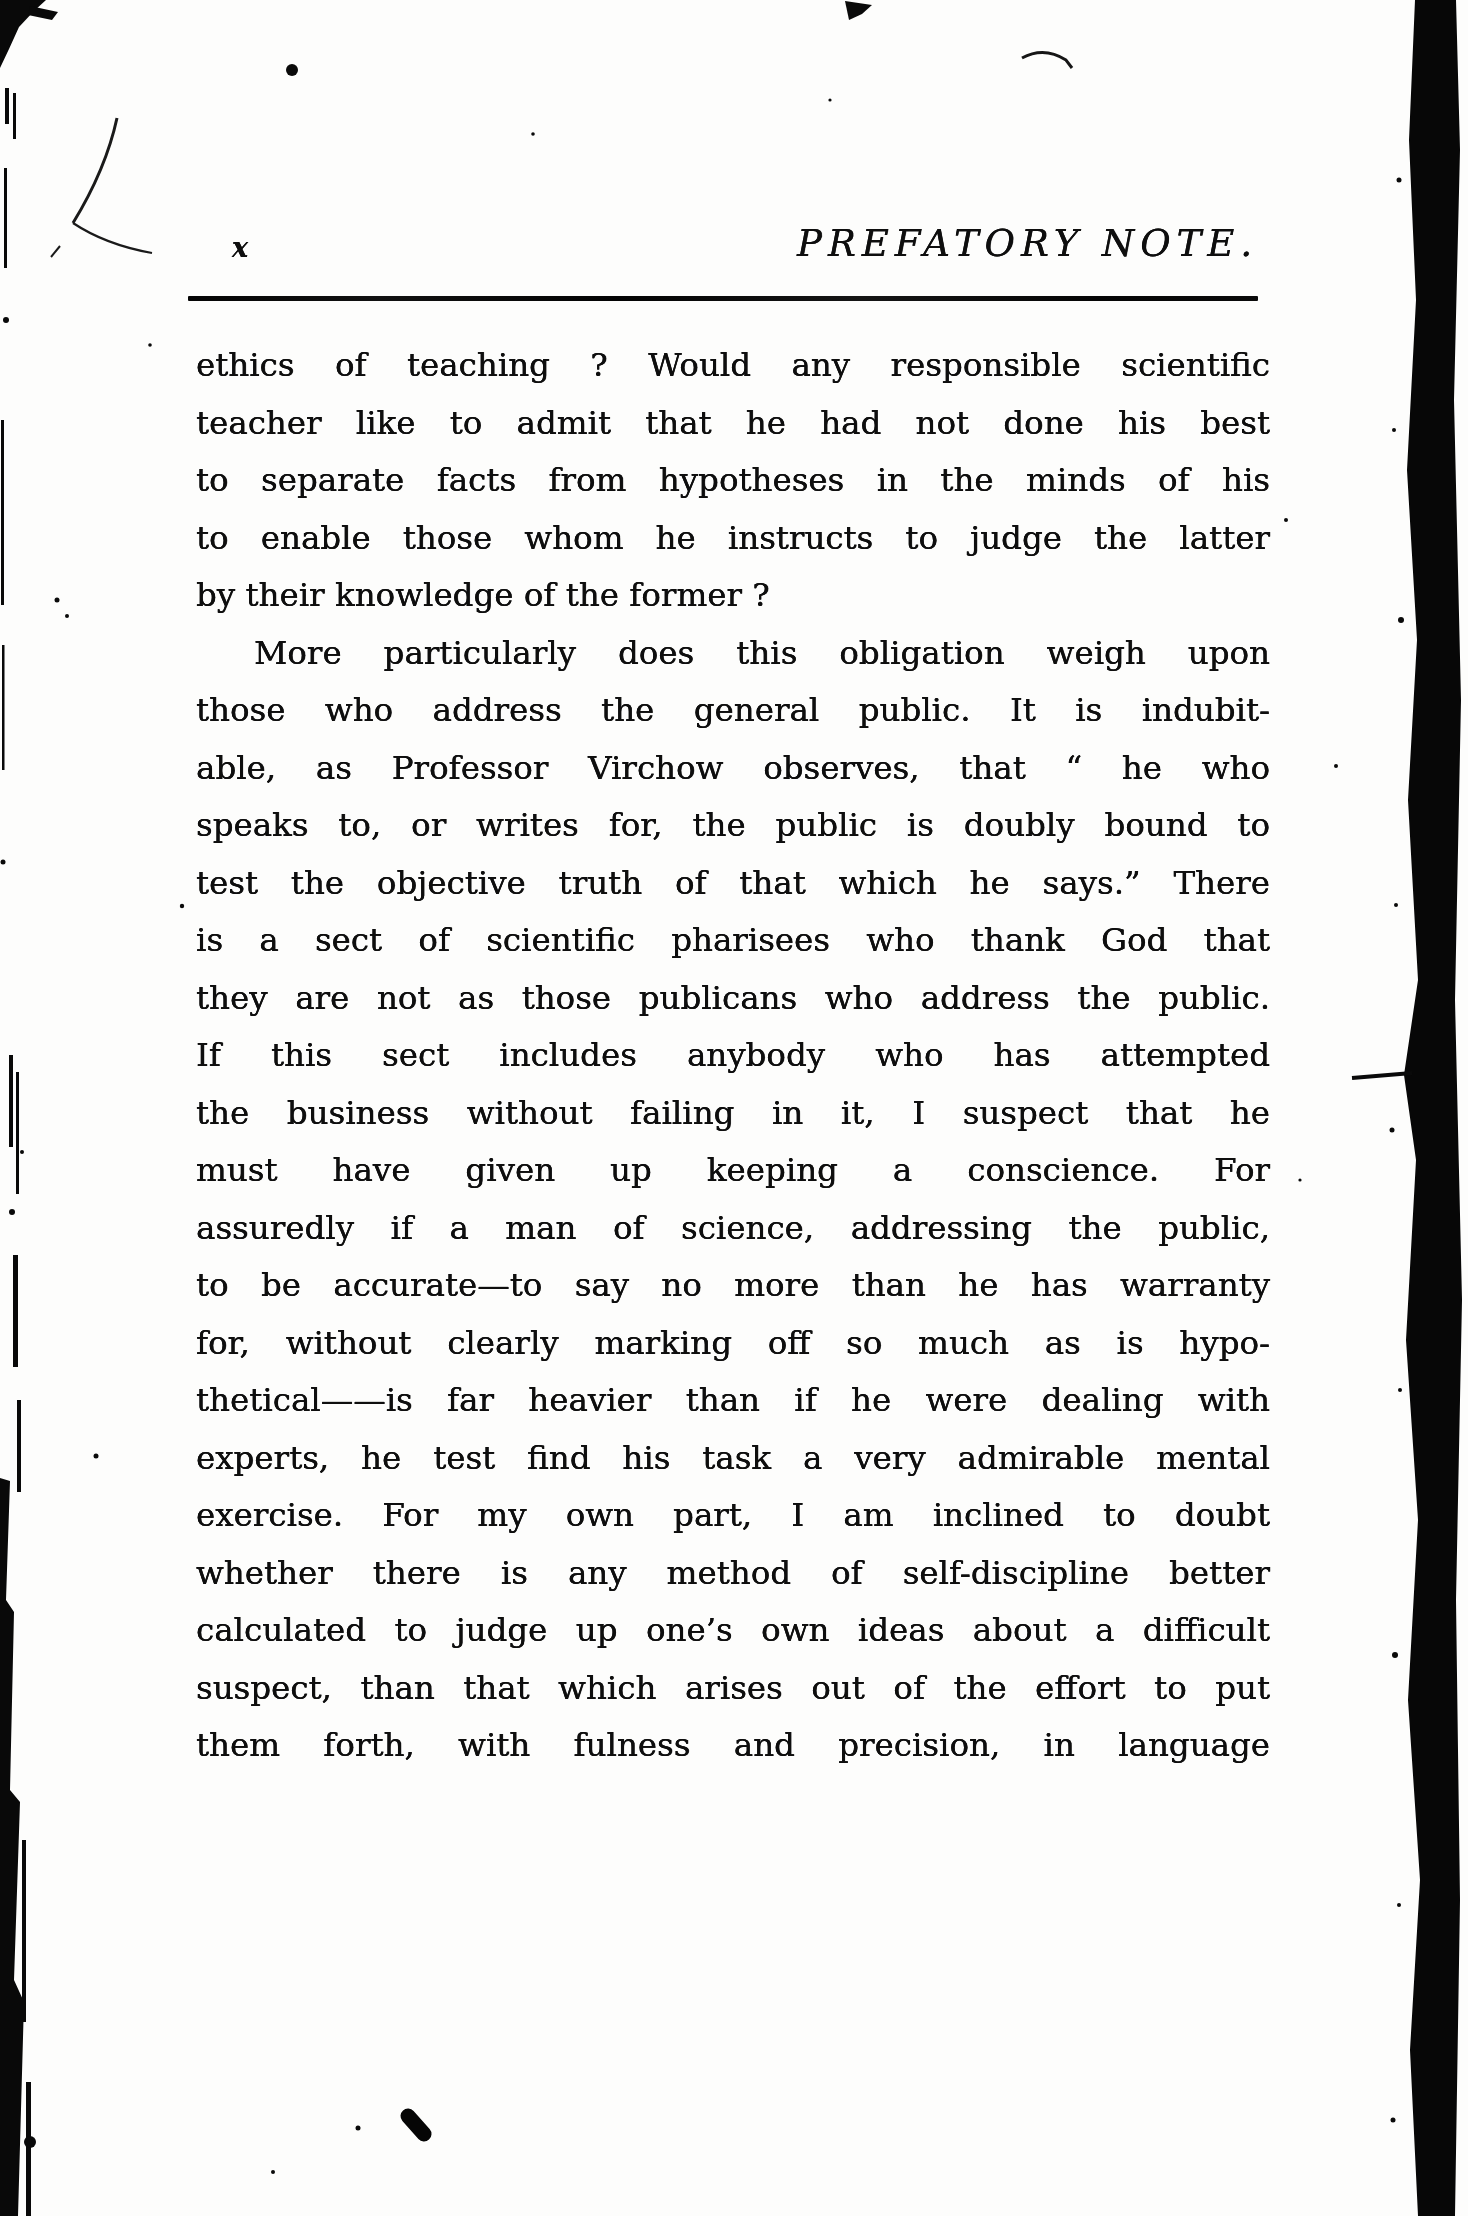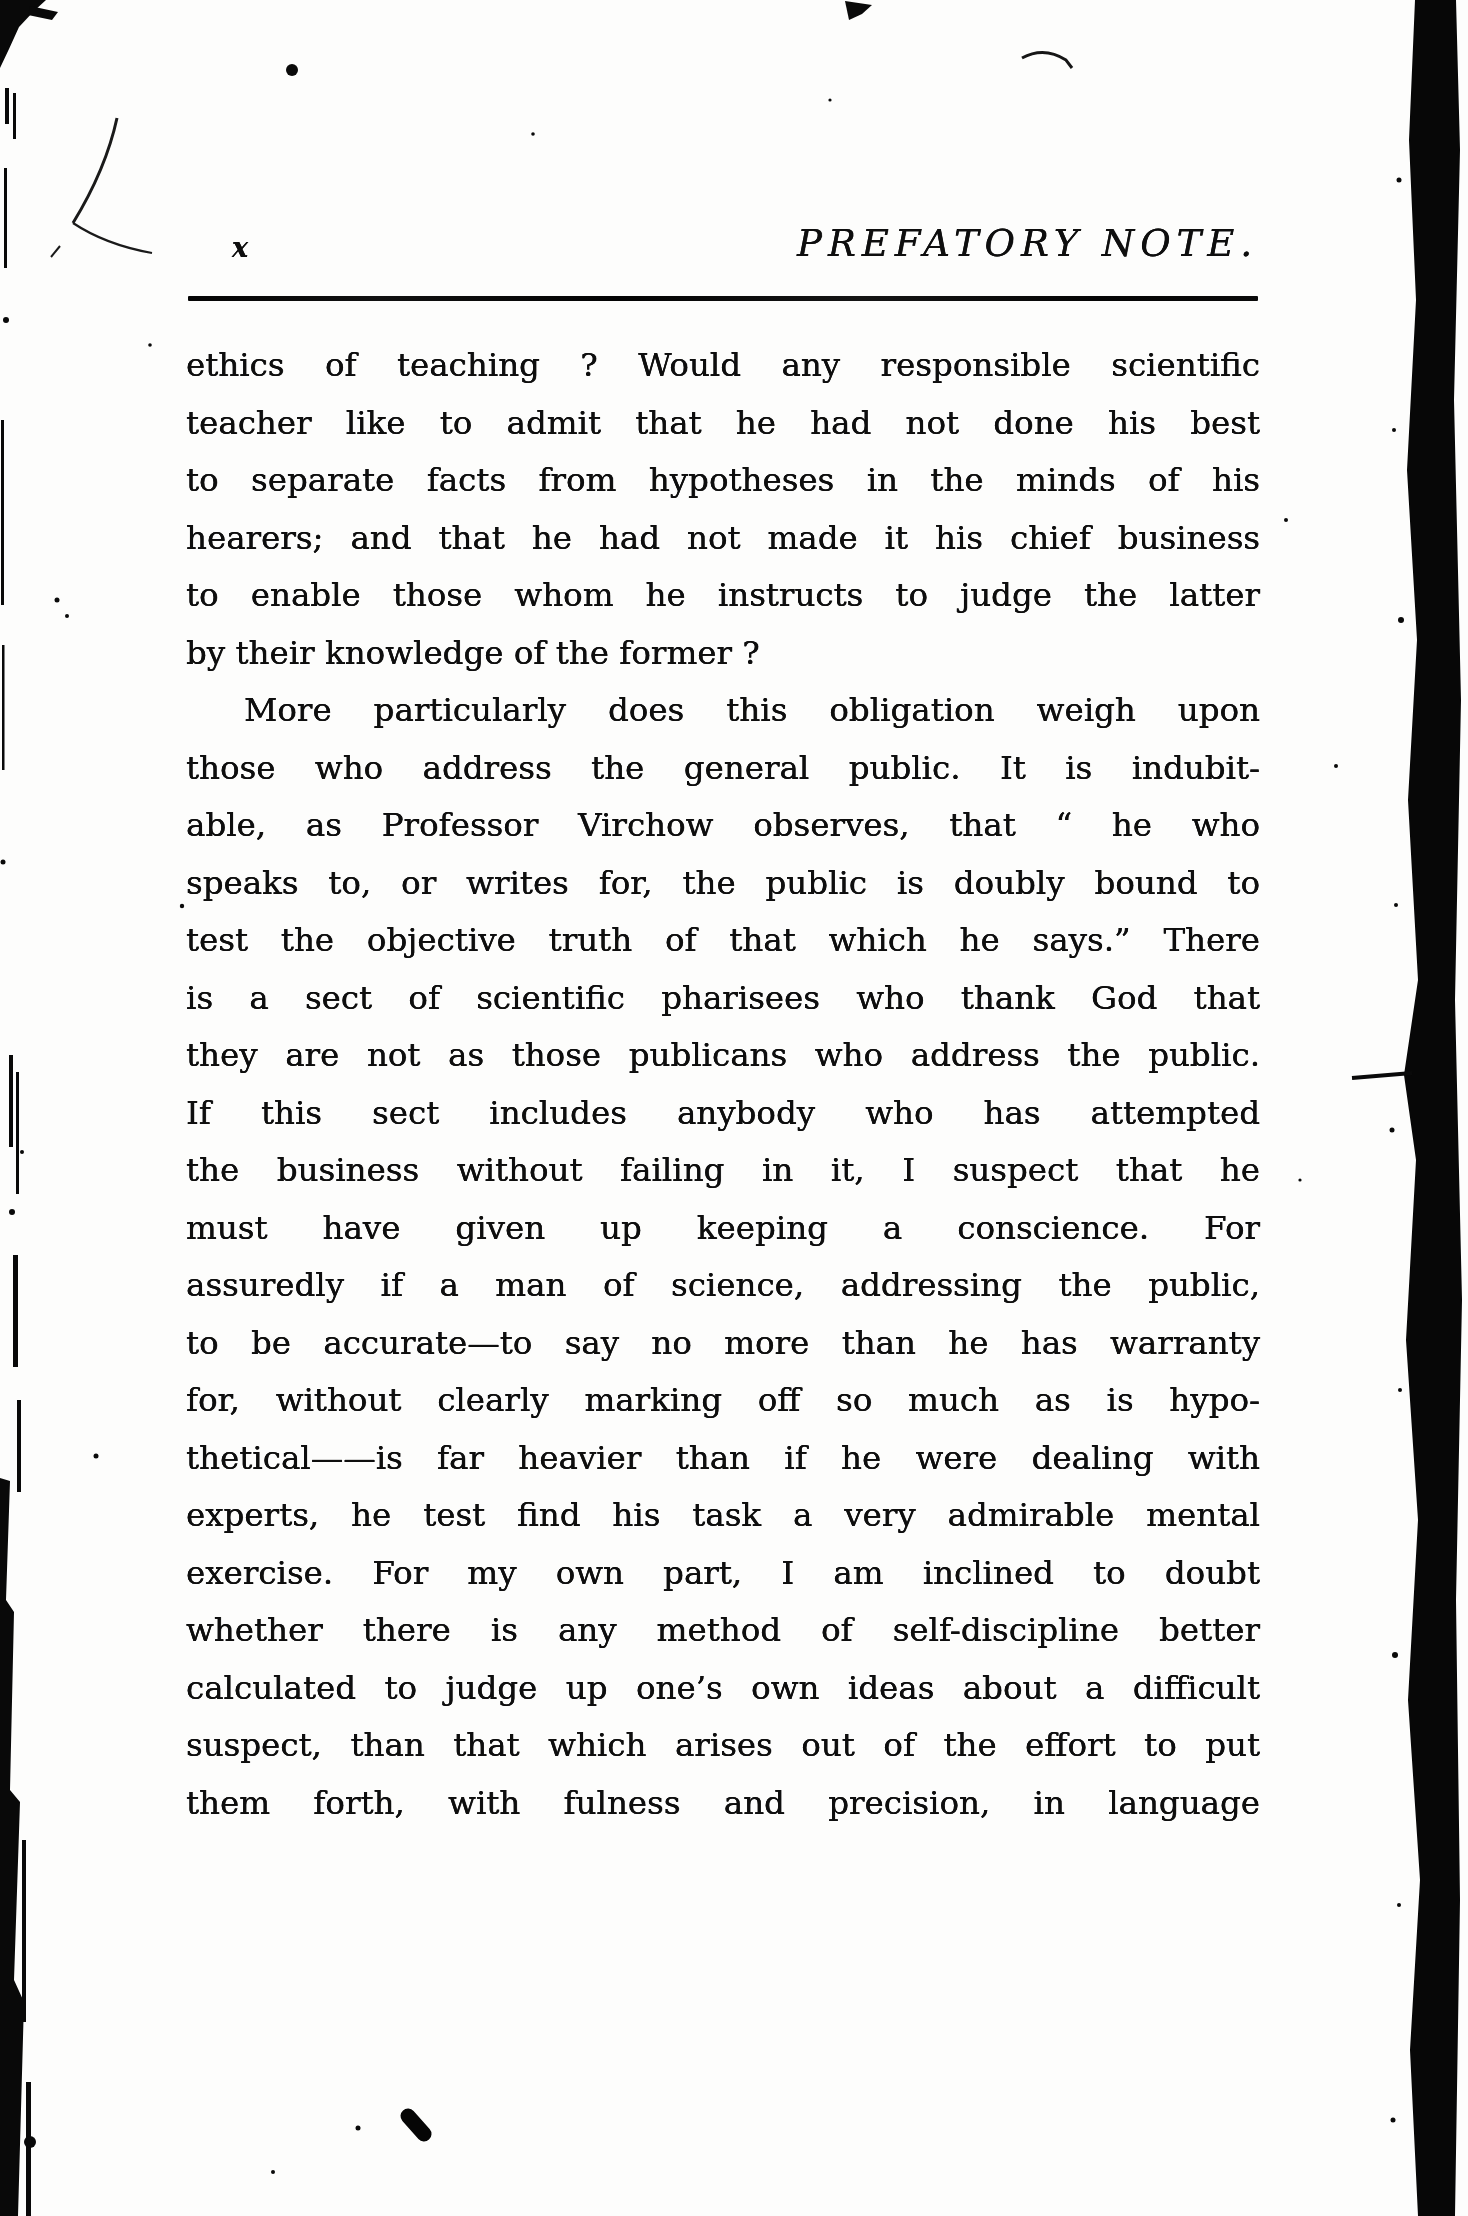--- a/index.html
+++ b/index.html
@@ -25,21 +25,21 @@
     text-shadow:0 0 .6px rgba(0,0,0,.85), .4px .3px 0 rgba(0,0,0,.5);
     white-space:nowrap;
   }
   .rule{
     position:absolute;left:188px;top:296px;width:1070px;height:5px;
     background:linear-gradient(90deg,#050505 0%,#111 18%,#030303 40%,#151515 63%,#050505 85%,#0a0a0a 100%);
     border-radius:1px;
   }
   
   .bodytext{
-    position:absolute;left:186px;top:337px;width:1074px;
+    position:absolute;left:196px;top:337px;width:1074px;
     font-size:32.5px;line-height:57.5px;
     text-shadow:0 0 .55px rgba(0,0,0,.9), .35px .25px 0 rgba(0,0,0,.5);
   }
   .line{
     width:100%;height:57.5px;
     text-align:justify;
     text-align-last:justify;
     overflow:visible;white-space:normal;
   }
   .line.end{text-align-last:left;}
@@ -55,21 +55,20 @@
   <div class="pagehead">
     <span class="pagenum">x</span>
     <div class="headtitle">PREFATORY NOTE.</div>
   </div>
   <div class="rule"></div>
 
   <div class="bodytext">
     <div class="line">ethics of teaching ?  Would any responsible scientific</div>
     <div class="line">teacher like to admit that he had not done his best</div>
     <div class="line">to separate facts from hypotheses in the minds of his</div>
-    <div class="line">hearers; and that he had not made it his chief business</div>
     <div class="line">to enable those whom he instructs to judge the latter</div>
     <div class="line end">by their knowledge of the former ?</div>
     <div class="line indent">More particularly does this obligation weigh upon</div>
     <div class="line">those who address the general public.  It is indubit-</div>
     <div class="line">able, as Professor Virchow observes, that “ he who</div>
     <div class="line">speaks to, or writes for, the public is doubly bound to</div>
     <div class="line">test the objective truth of that which he says.”  There</div>
     <div class="line">is a sect of scientific pharisees who thank God that</div>
     <div class="line">they are not as those publicans who address the public.</div>
     <div class="line">If this sect includes anybody who has attempted</div>

